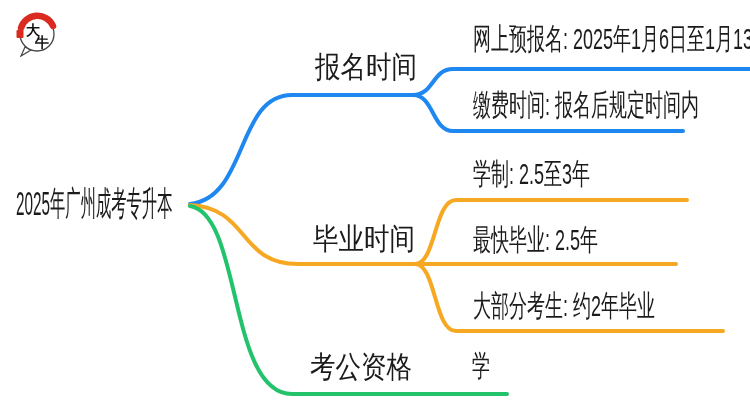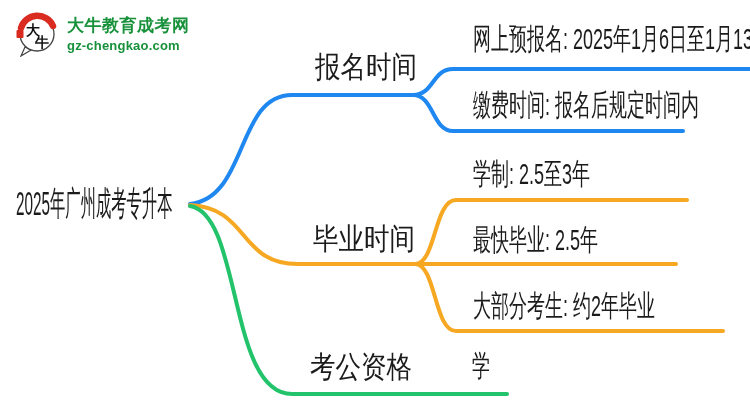--- a/index.html
+++ b/index.html
@@ -73,19 +73,15 @@
 
   <div class="logo">
     <svg width="46" height="48" viewBox="0 0 46 48">
       <path d="M 11 38 L 7 47 L 17 41 Z" fill="#ffffff" stroke="#444444" stroke-width="1.2"></path>
       <circle cx="23" cy="25" r="17" fill="#ffffff" stroke="#444444" stroke-width="1.3"></circle>
       <path d="M 7 19 A 17 17 0 0 1 39 17" stroke="#D92B1F" stroke-width="6.5" fill="none" stroke-linecap="round"></path>
       <text x="12" y="26" font-size="14" font-weight="bold" fill="#111111" font-family="'Liberation Sans',sans-serif">大</text>
       <text x="21" y="38" font-size="14" font-weight="bold" fill="#111111" font-family="'Liberation Sans',sans-serif">牛</text>
       <rect x="2.5" y="21" width="7" height="8" rx="1" fill="#D92B1F"></rect>
     </svg>
-    <div class="logo-text">
-      <div class="logo-title">大牛教育成考网</div>
-      <div class="logo-domain">gz-chengkao.com</div>
-    </div>
   </div>
 
 </div>
 
 </body></html>

